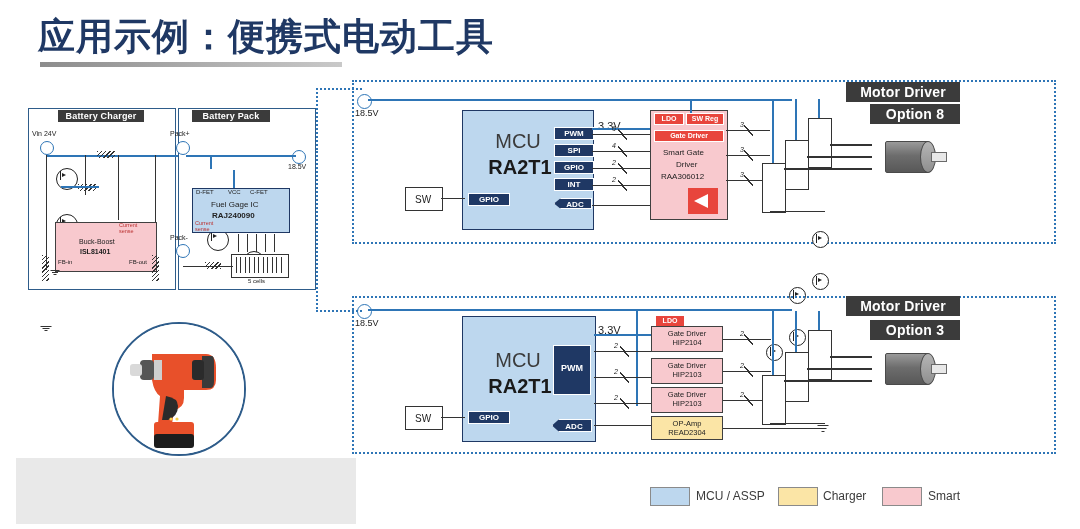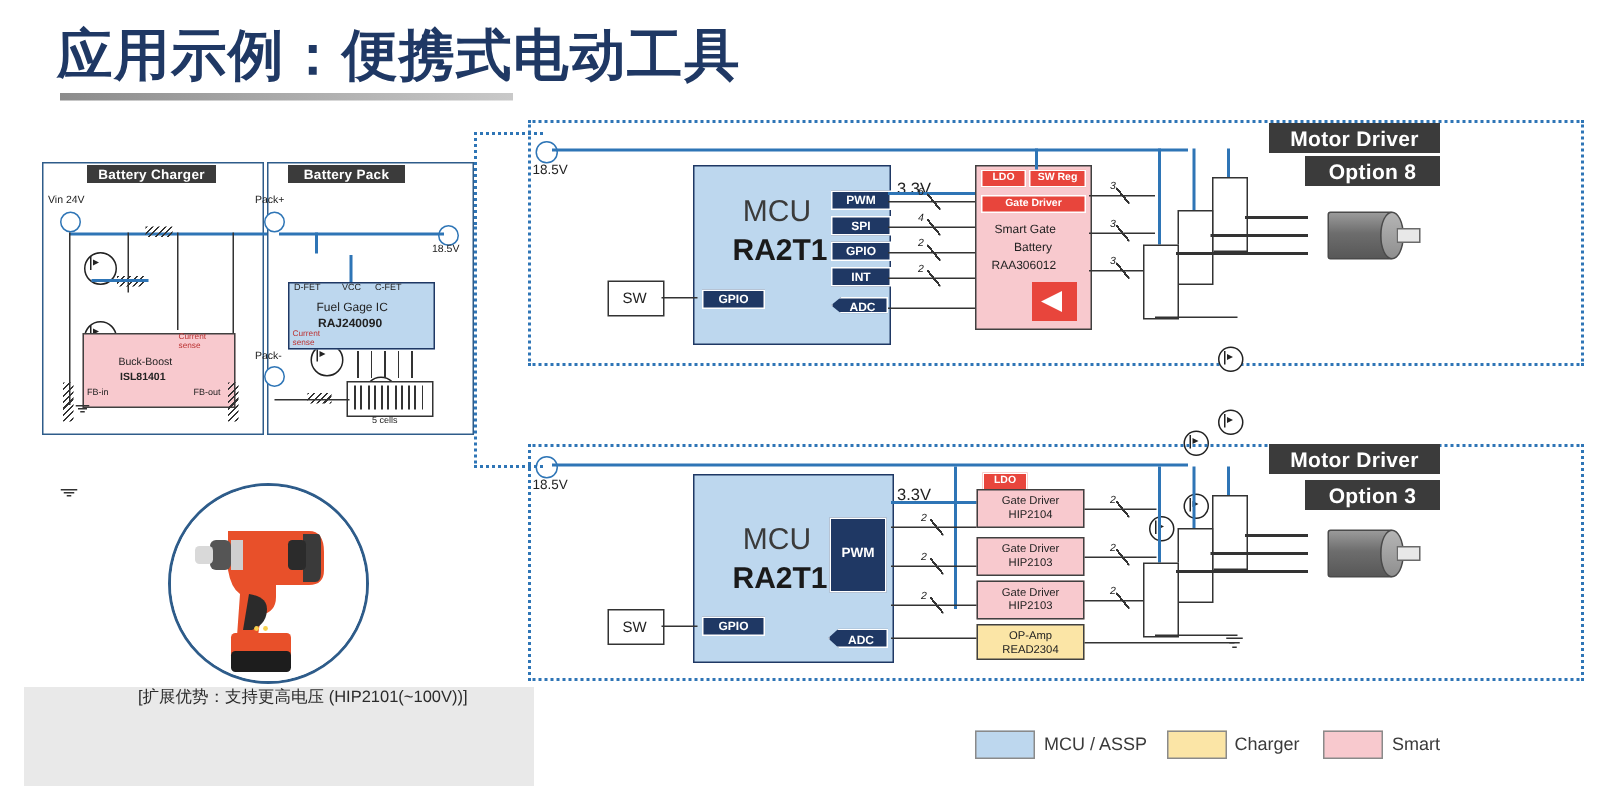--- a/index.html
+++ b/index.html
@@ -267,21 +267,21 @@
 <div class="abs busnum" style="left:612px;top:125px;">6</div>
 <div class="abs busnum" style="left:612px;top:142px;">4</div>
 <div class="abs busnum" style="left:612px;top:159px;">2</div>
 <div class="abs busnum" style="left:612px;top:176px;">2</div>
 
 <div class="abs blk-pink" style="left:650px;top:110px;width:76px;height:108px;"></div>
 <div class="abs redtag" style="left:654px;top:113px;width:28px;">LDO</div>
 <div class="abs redtag" style="left:686px;top:113px;width:36px;">SW Reg</div>
 <div class="abs redtag" style="left:654px;top:130px;width:68px;">Gate Driver</div>
 <div class="abs lbl" style="left:663px;top:148px;font-size:8px;">Smart Gate</div>
-<div class="abs lbl" style="left:676px;top:160px;font-size:8px;">Battery</div>
+<div class="abs lbl" style="left:676px;top:160px;font-size:8px;">Driver</div>
 <div class="abs lbl" style="left:661px;top:172px;font-size:8px;">RAA306012</div>
 <div class="abs" style="left:688px;top:188px;width:30px;height:26px;background:#E8453C;"></div>
 <div class="abs" style="left:694px;top:194px;width:0;height:0;border-right:14px solid #fff;border-top:7px solid transparent;border-bottom:7px solid transparent;"></div>
 
 <div class="abs wblue" style="left:690px;top:99px;width:2.4px;height:14px;"></div>
 
 <div class="abs w" style="left:726px;top:130px;width:44px;height:1.2px;"></div>
 <div class="abs w" style="left:726px;top:155px;width:44px;height:1.2px;"></div>
 <div class="abs w" style="left:726px;top:180px;width:44px;height:1.2px;"></div>
 <div class="abs slash" style="left:744px;top:125px;"></div>
@@ -429,21 +429,20 @@
       <rect x="40" y="36" width="8" height="20" fill="#cfcfcf"></rect>
       <rect x="40" y="98" width="40" height="22" rx="3" fill="#E8502A"></rect>
       <rect x="40" y="110" width="40" height="14" rx="3" fill="#1d1d1d"></rect>
       <circle cx="57" cy="95" r="1.6" fill="#f6d04d"></circle>
       <circle cx="63" cy="95" r="1.6" fill="#f6d04d"></circle>
     </g>
   </svg>
 </div>
 
 <div class="abs" id="caption-box">
-  <div style="padding-left:76px;">[扩展优势：支持更高电压 (HIP2101(~100V))]</div>
 </div>
 
 <div class="abs lgchip" style="left:650px;top:487px;width:38px;height:17px;background:#BDD7EE;"></div>
 <div class="abs lgtxt" style="left:696px;top:489px;">MCU / ASSP</div>
 <div class="abs lgchip" style="left:778px;top:487px;width:38px;height:17px;background:#FBE5A6;"></div>
 <div class="abs lgtxt" style="left:823px;top:489px;">Charger</div>
 <div class="abs lgchip" style="left:882px;top:487px;width:38px;height:17px;background:#F8C9CE;"></div>
 <div class="abs lgtxt" style="left:928px;top:489px;">Smart</div>
 
 </body></html>

